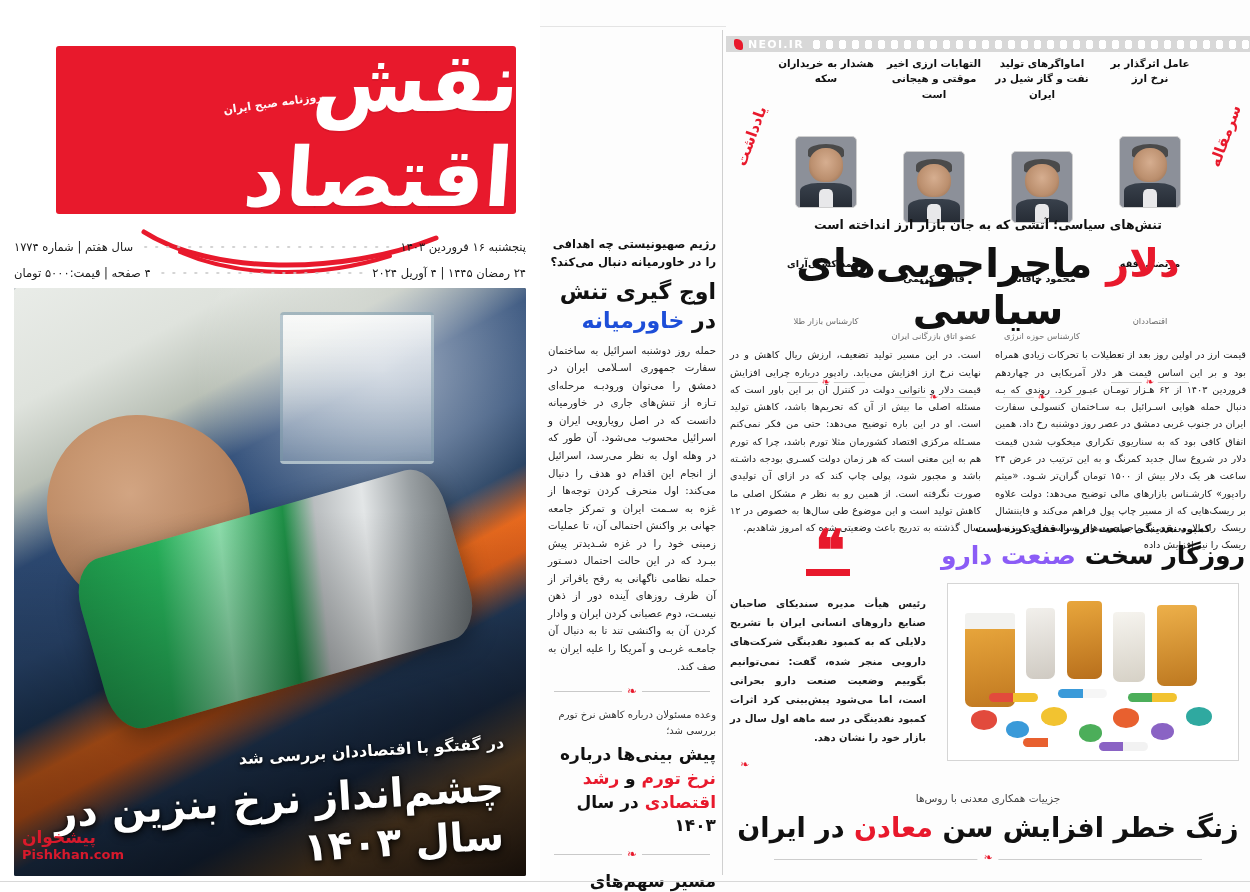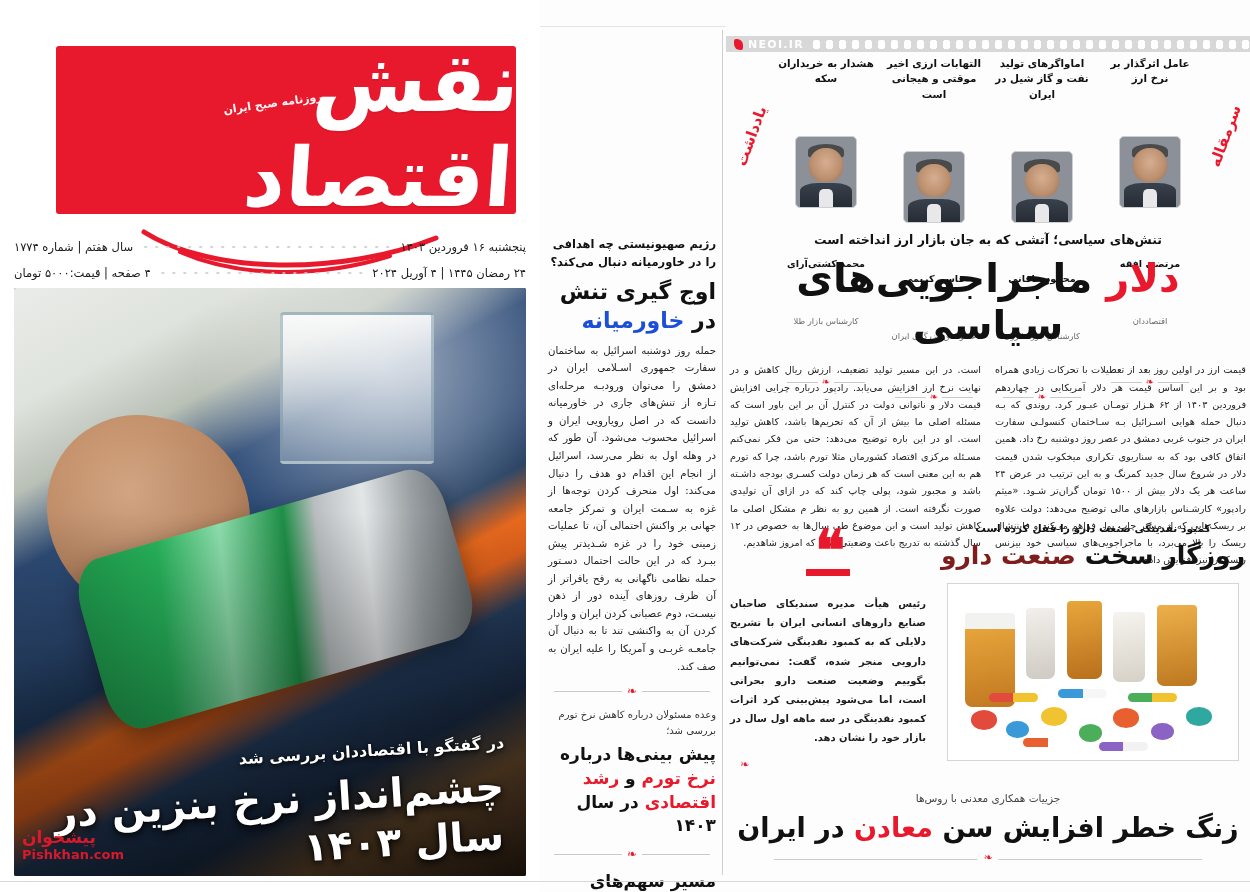--- a/index.html
+++ b/index.html
@@ -325,21 +325,21 @@
     height: 1px; background: #c9c9c9;
   }
   .ccard-rule span {
     position: absolute; left: 50%; top: -1px; transform: translateX(-50%);
     color: #e8192c; font-size: 10px; font-weight: bold;
     background: #fdfdfd; padding: 0 4px;
   }
 
   
   .lead {
-    position: absolute; left: 4px; top: 232px;
+    position: absolute; left: 4px; top: 217px;
     width: 516px;
     direction: rtl; text-align: right;
   }
   .lead-kicker {
     font-size: 12.5px; font-weight: bold; color: #111;
     text-align: center; margin-bottom: 8px;
   }
   .lead-title {
     font-size: 40px; font-weight: bold; color: #111;
     text-align: center; line-height: 1.18; margin-bottom: 12px;
@@ -367,21 +367,21 @@
     text-align: center;
   }
   .pharma-kicker {
     font-size: 10.6px; font-weight: bold; color: #111;
     margin-bottom: 6px;
   }
   .pharma-title {
     font-size: 25px; font-weight: bold; color: #111;
     line-height: 1.3; margin-bottom: 10px;
   }
-  .pharma-title .red { color: #7f1d1d; }
+  .pharma-title .red { color: #8b5cf6; }
   .pharma-photo {
     width: 292px; height: 178px;
     margin: 0 auto;
     border: 1px solid #d5d5d5;
     position: relative; overflow: hidden;
     background: #ffffff;
   }
   .pharma-photo .bottle {
     position: absolute;
     background: linear-gradient(170deg, #e8a63c, #c07820);

